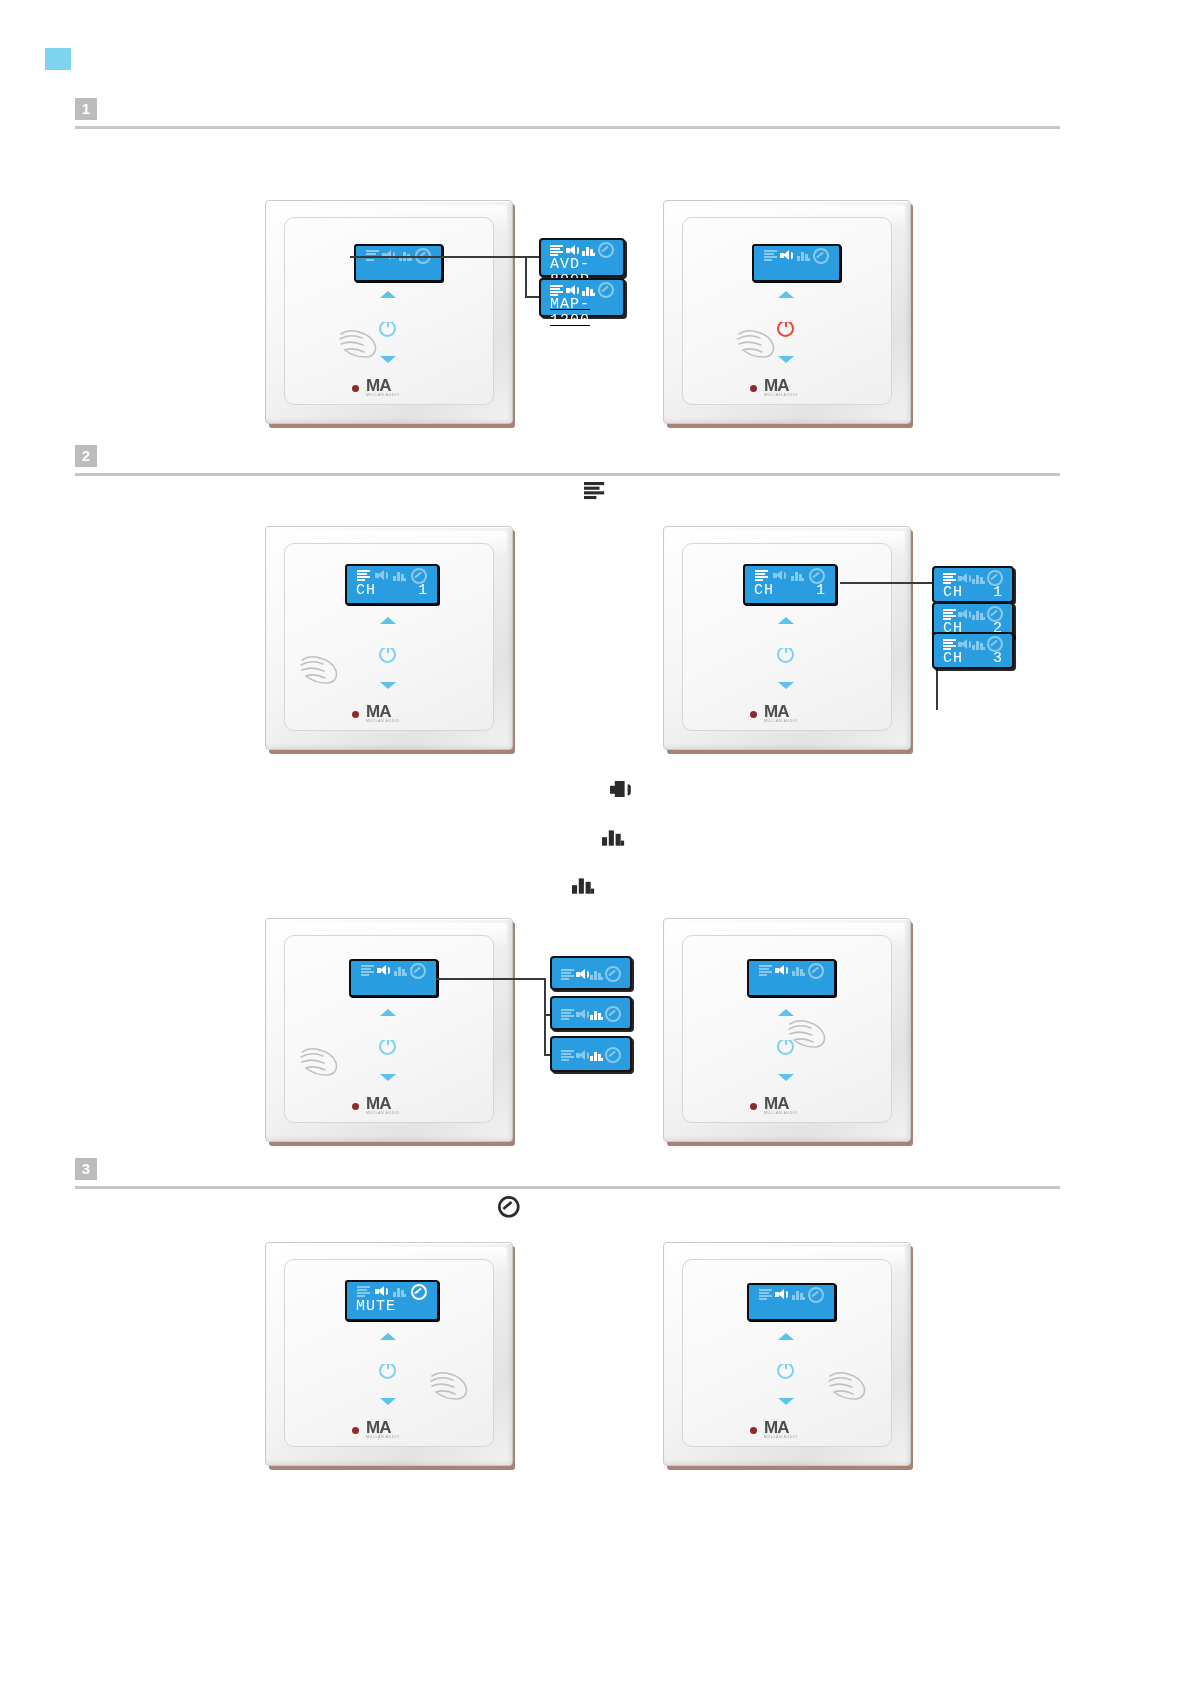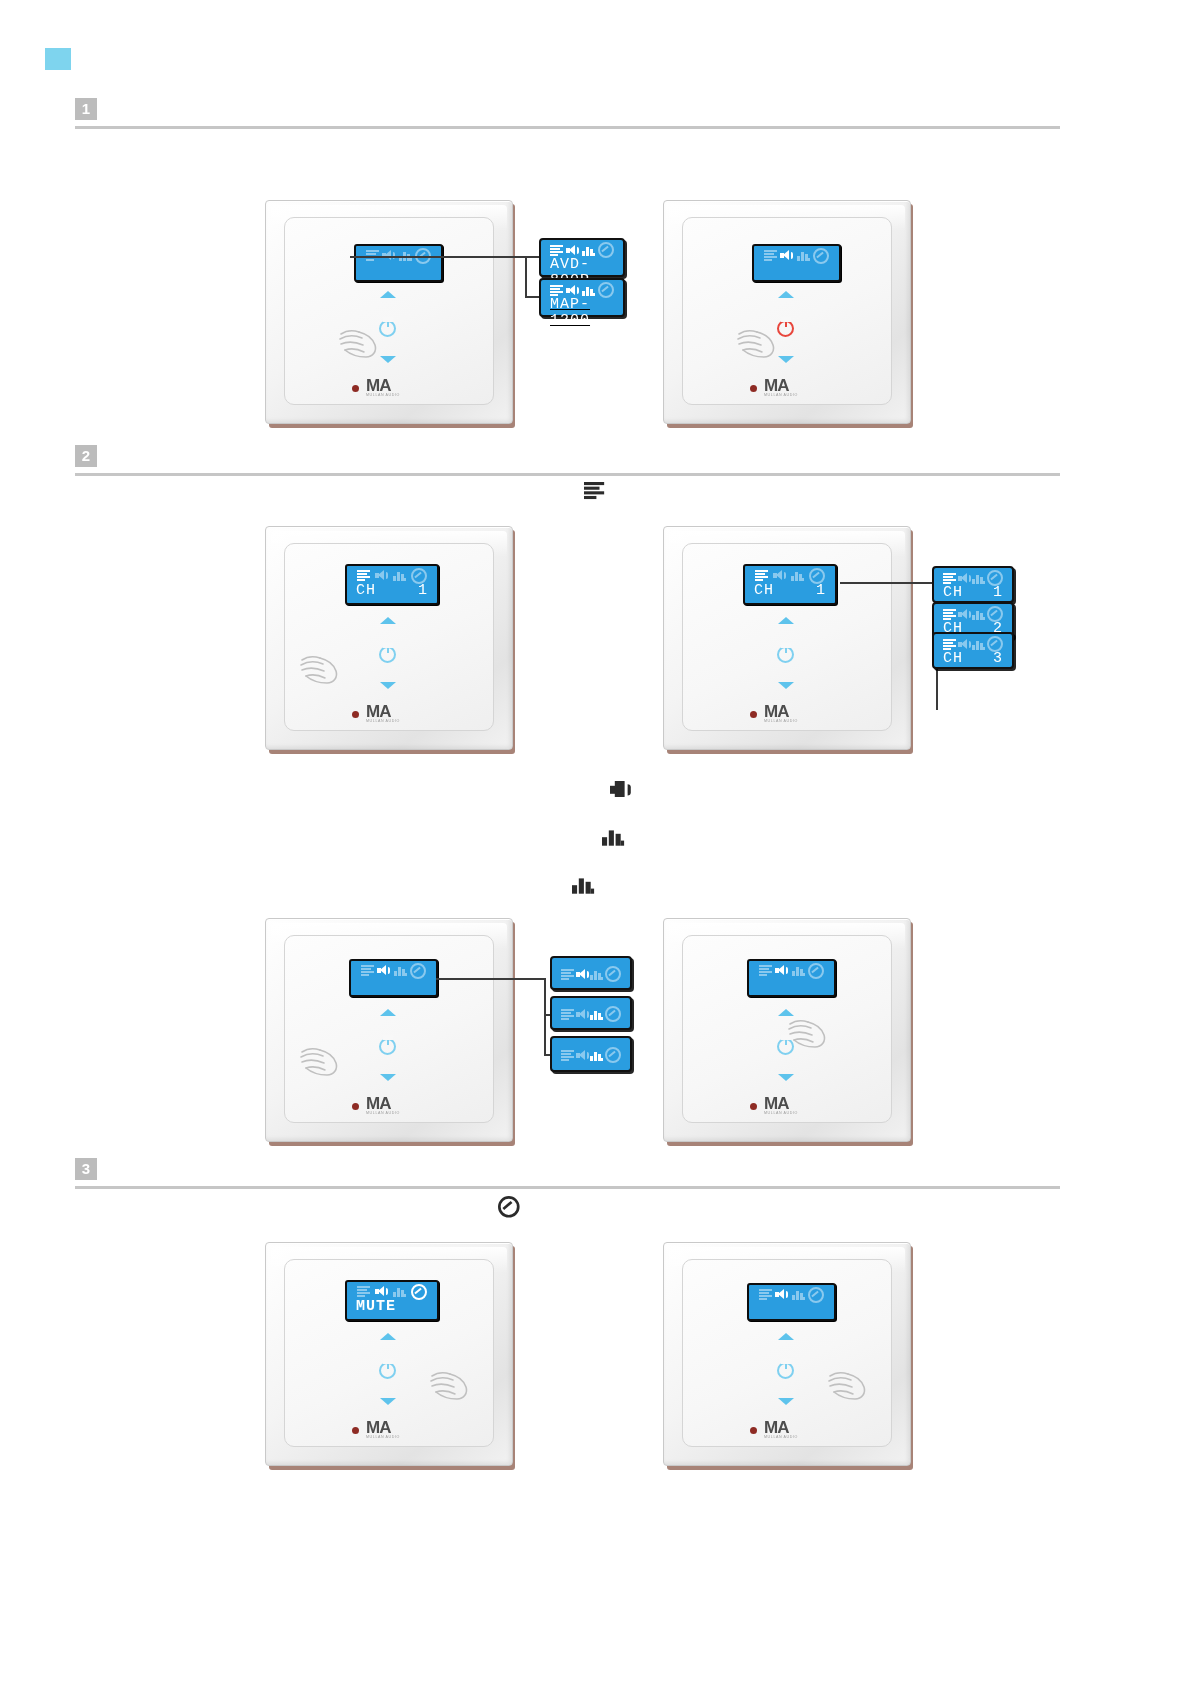--- a/index.html
+++ b/index.html
@@ -770,21 +770,21 @@
   <div class="mark" style="left:498px;top:1196px;">
     <span class="ic ic-mute" style="transform:scale(1.35);transform-origin:left top;"><i></i></span>
   </div>
 
   <div class="device" style="left:265px;top:1242px;">
     <div class="dev-shadow"></div>
     <div class="dev-outer">
       <div class="dev-bevel"></div>
       <div class="dev-inner"></div>
 
-      <div class="lcd" style="left:79px;top:37px;width:90px;height:37px;font-weight:bold;">
+      <div class="lcd" style="left:79px;top:37px;width:90px;height:37px;">
         <div class="lcd-iconrow">
           <span class="ic ic-list ic-dim">
               <i></i>
               <i></i>
               <i></i>
               <i></i>
             </span>
           <span class="ic ic-spk">
               <b></b>
               <s></s>

